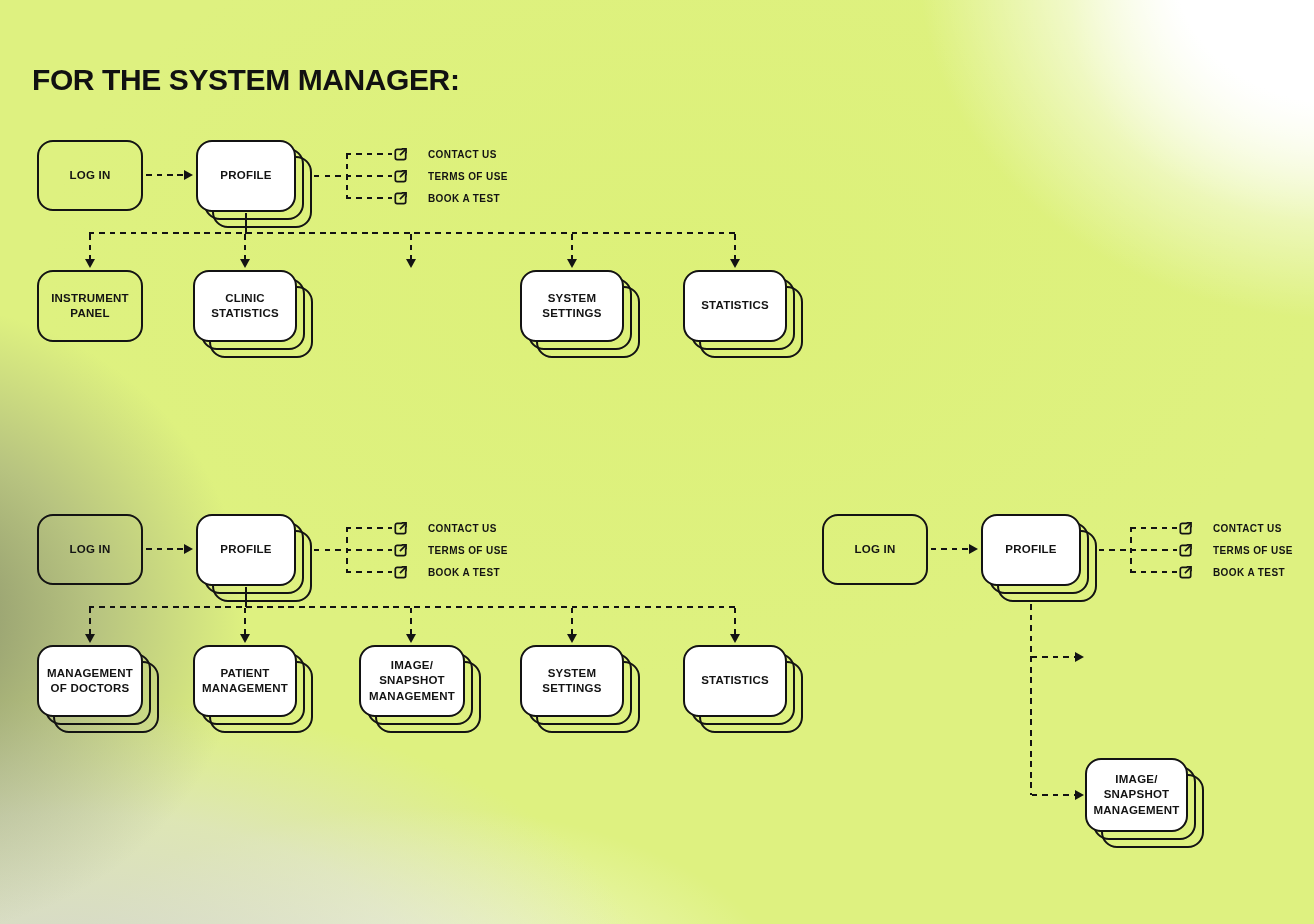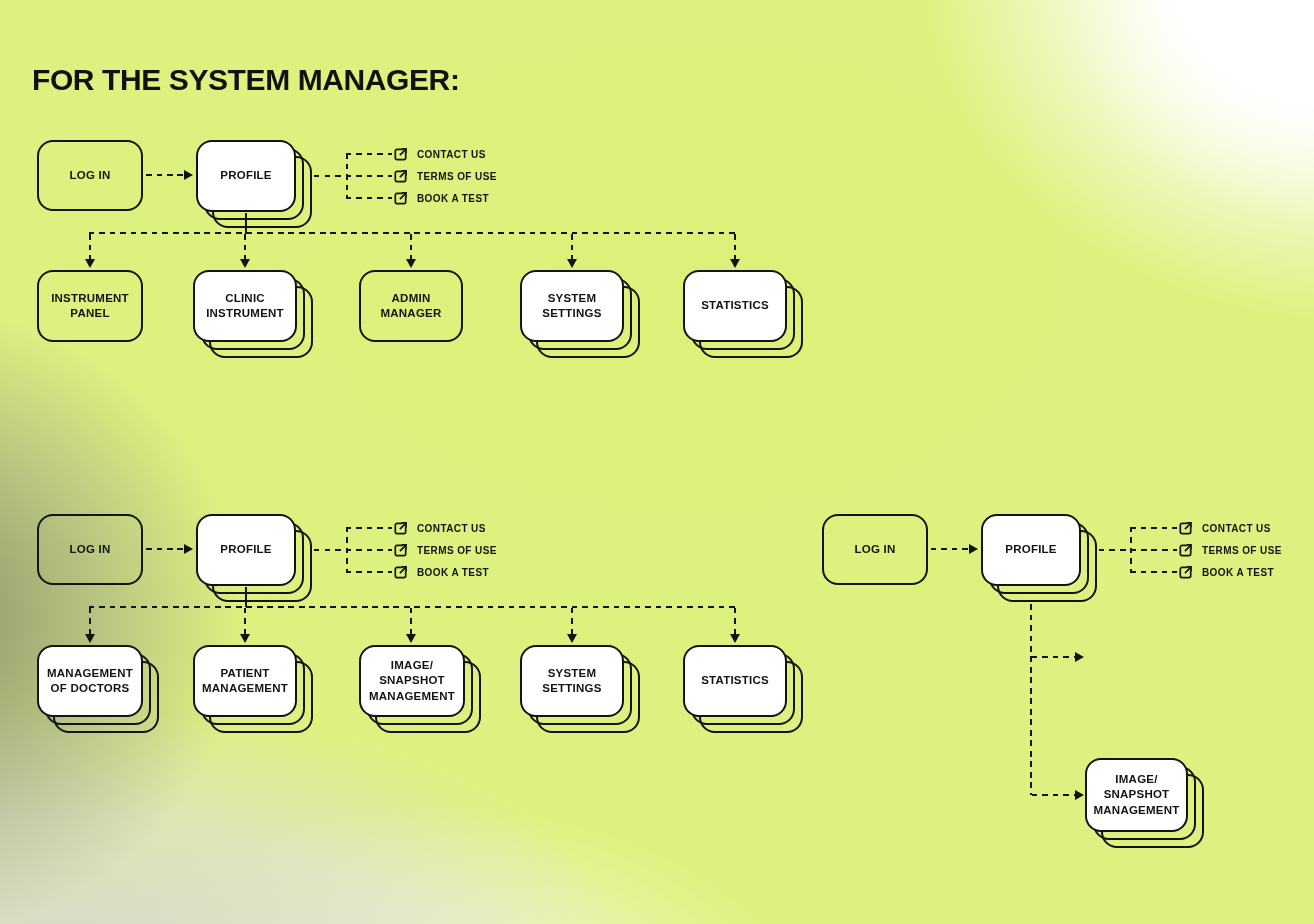--- a/index.html
+++ b/index.html
@@ -24,21 +24,21 @@
     display:flex;align-items:center;justify-content:center;text-align:center;
     font-weight:700;font-size:11.5px;line-height:1.32;letter-spacing:0.02em;
     padding:4px 6px;
   }
   .node.plain .card{background:transparent;}
   .hline{position:absolute;height:2px;background-image:repeating-linear-gradient(90deg,#131313 0 5.5px,transparent 5.5px 10.5px);}
   .vline{position:absolute;width:2px;background-image:repeating-linear-gradient(180deg,#131313 0 5.5px,transparent 5.5px 10.5px);}
   .solidv{position:absolute;width:2px;background:#131313;}
   .arrow-r{position:absolute;width:0;height:0;border-top:5px solid transparent;border-bottom:5px solid transparent;border-left:9px solid #131313;}
   .arrow-d{position:absolute;width:0;height:0;border-left:5px solid transparent;border-right:5px solid transparent;border-top:9px solid #131313;}
-  .link{position:absolute;display:flex;align-items:center;gap:9px;height:18px;cursor:pointer;}
+  .link{position:absolute;display:flex;align-items:center;gap:20px;height:18px;cursor:pointer;}
   .link .lbl{font-weight:700;font-size:10px;letter-spacing:0.04em;white-space:nowrap;}
   .link .ic{display:flex;align-items:center;}
 </style>
 </head>
 <body>
 
 <div class="canvas" id="canvas">
     <div class="heading" style="left: 32px; top: 63px;">FOR THE SYSTEM MANAGER:</div>
     <div class="hline" style="left: 146px; top: 174px; width: 38px;"></div>
     <div class="arrow-r" style="left: 184px; top: 170px;"></div>
@@ -95,24 +95,21 @@
       <div class="layer" style="left: 16px; top: 16px; width: 100px; height: 72px;"></div>
       <div class="layer" style="left: 8px; top: 8px; width: 100px; height: 72px;"></div>
       <div class="card" style="width: 100px; height: 72px;">PROFILE</div>
     </div>
     <div class="node plain" style="left: 37px; top: 270px; width: 122px; height: 88px;">
       <div class="card" style="width: 106px; height: 72px;">INSTRUMENT PANEL</div>
     </div>
     <div class="node" style="left: 193px; top: 270px; width: 120px; height: 88px;">
       <div class="layer" style="left: 16px; top: 16px; width: 104px; height: 72px;"></div>
       <div class="layer" style="left: 8px; top: 8px; width: 104px; height: 72px;"></div>
-      <div class="card" style="width: 104px; height: 72px;">CLINIC INSTRUMENT</div>
-    </div>
-    <div class="node plain" style="left: 359px; top: 270px; width: 120px; height: 88px;">
-      <div class="card" style="width: 104px; height: 72px;">ADMIN MANAGER</div>
+      <div class="card" style="width: 104px; height: 72px;">CLINIC STATISTICS</div>
     </div>
     <div class="node" style="left: 520px; top: 270px; width: 120px; height: 88px;">
       <div class="layer" style="left: 16px; top: 16px; width: 104px; height: 72px;"></div>
       <div class="layer" style="left: 8px; top: 8px; width: 104px; height: 72px;"></div>
       <div class="card" style="width: 104px; height: 72px;">SYSTEM SETTINGS</div>
     </div>
     <div class="node" style="left: 683px; top: 270px; width: 120px; height: 88px;">
       <div class="layer" style="left: 16px; top: 16px; width: 104px; height: 72px;"></div>
       <div class="layer" style="left: 8px; top: 8px; width: 104px; height: 72px;"></div>
       <div class="card" style="width: 104px; height: 72px;">STATISTICS</div>

